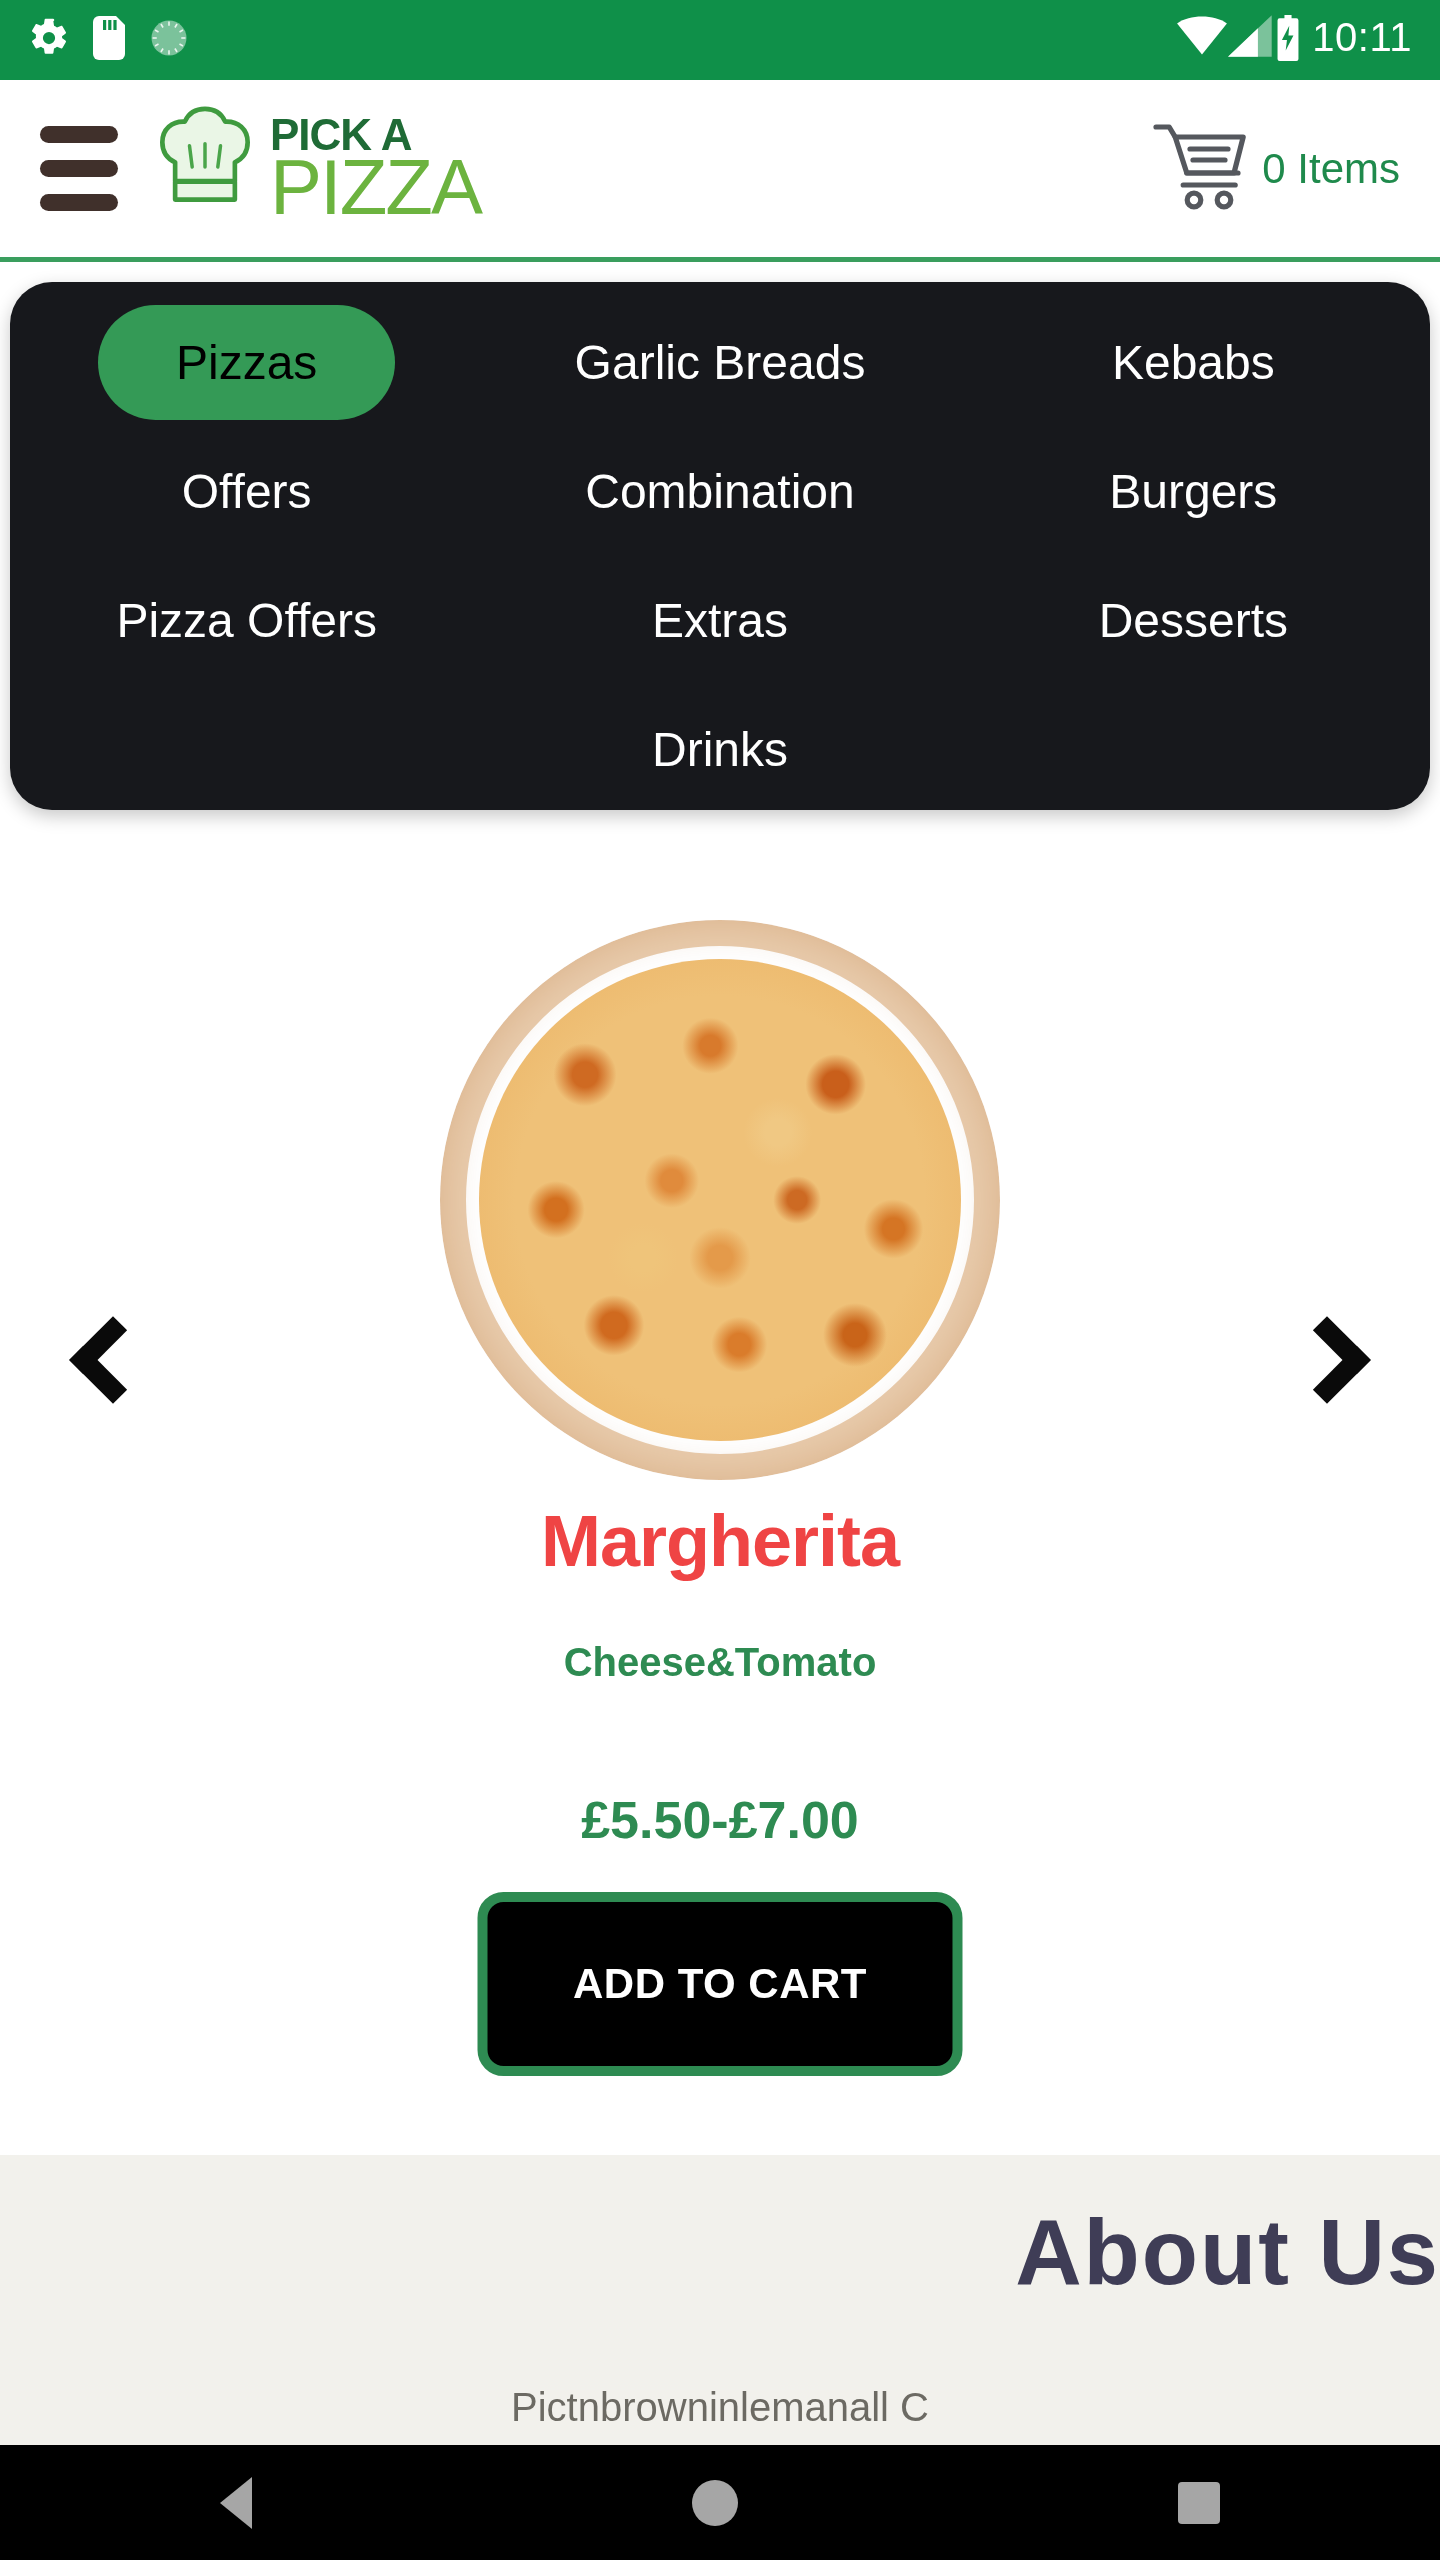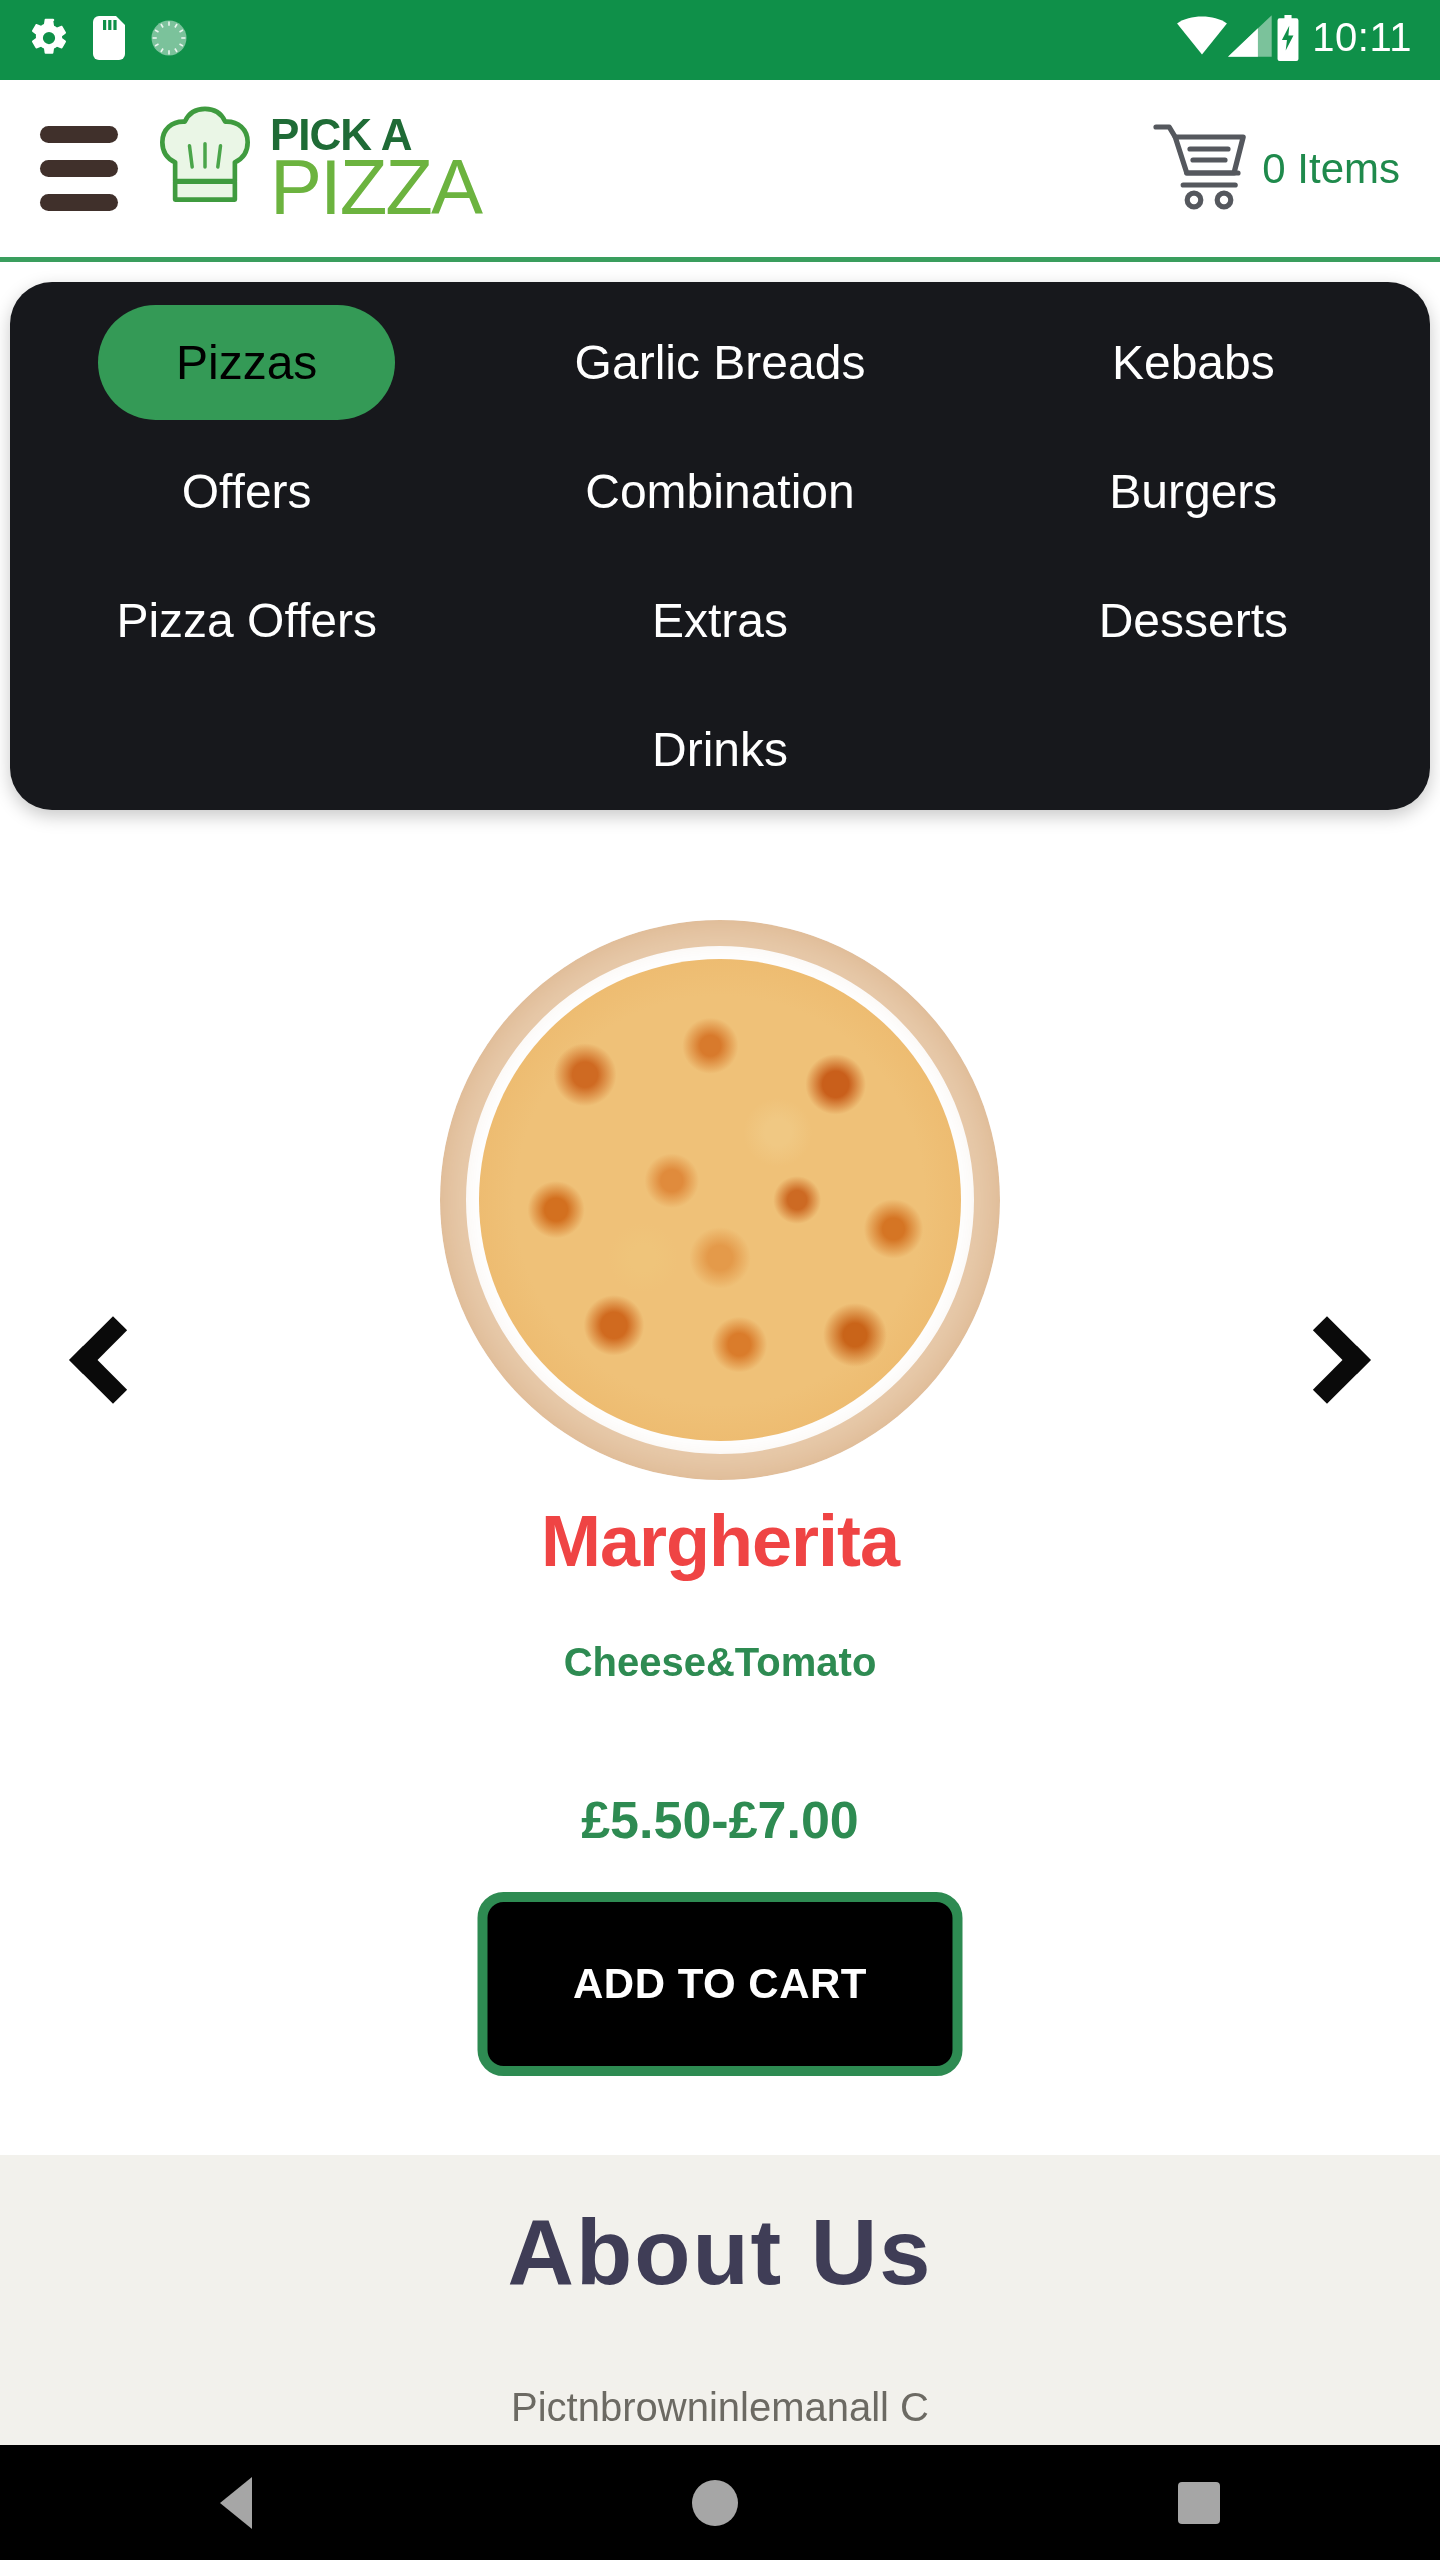--- a/index.html
+++ b/index.html
@@ -195,21 +195,21 @@
   }
 
   
   .about {
     position:absolute; top:2155px; left:0;
     width:1440px; height:290px;
     background:#f2f1ec;
   }
   .about-title {
     position:absolute; top:45px; left:0; width:100%;
-    text-align:center; font-size:92px; font-weight:bold;
+    text-align:right; font-size:92px; font-weight:bold;
     color:#3f3d56; letter-spacing:2px;
   }
   .about-body {
     position:absolute; top:230px; left:0; width:100%;
     text-align:center; font-size:40px; color:#6c6a63;
   }
 
   
   .navbar {
     position:absolute; bottom:0; left:0;

